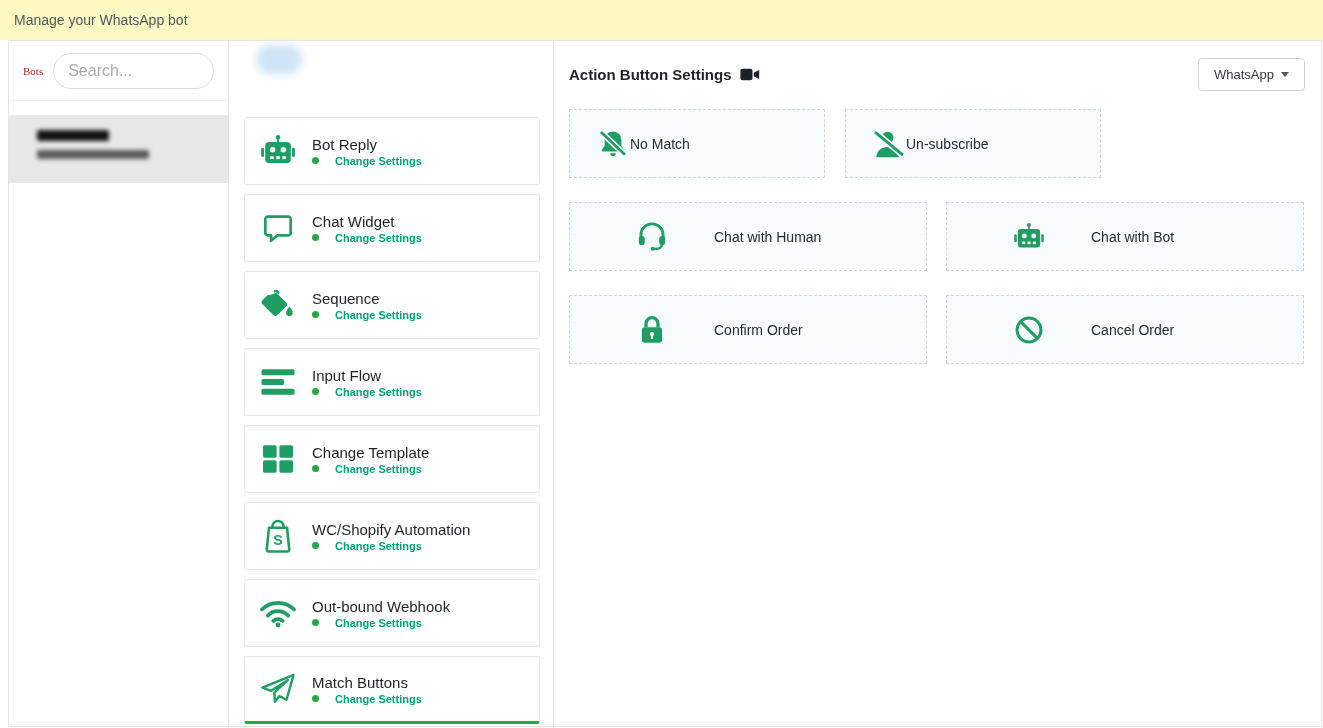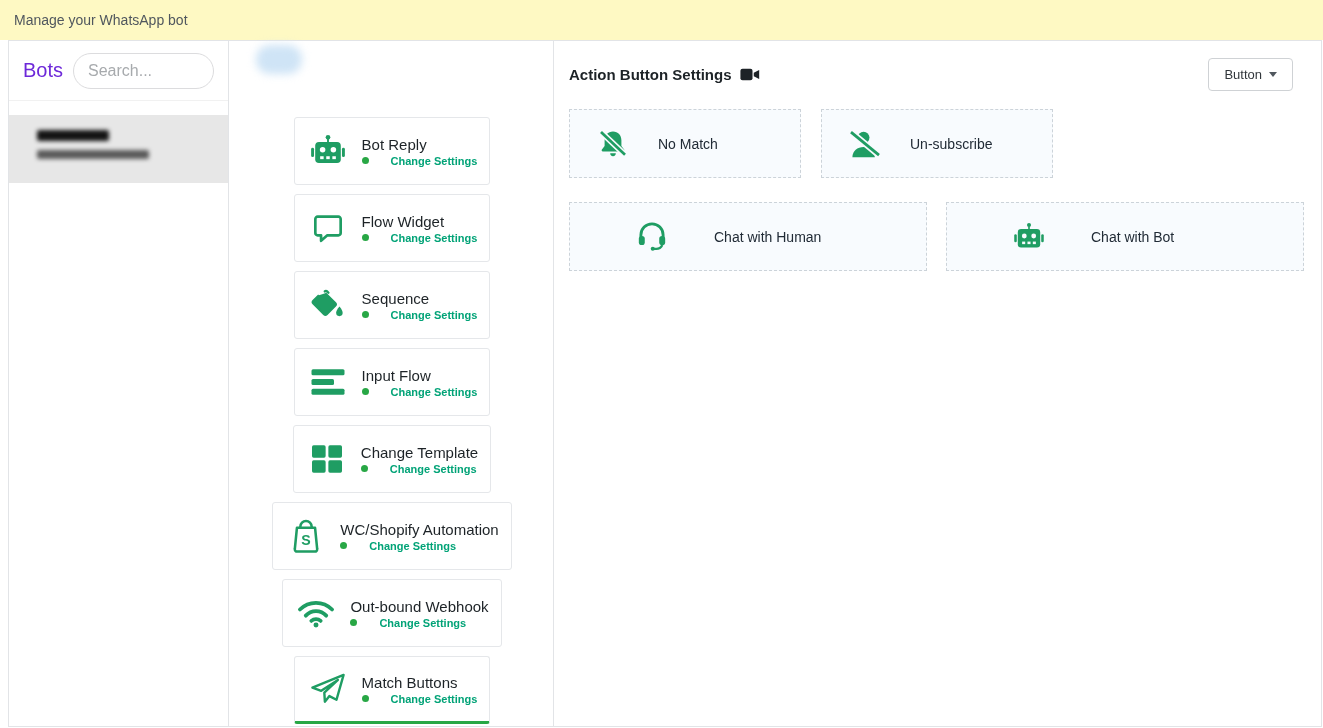--- a/index.html
+++ b/index.html
@@ -13,62 +13,62 @@
   .topbar-title { font-size:14px; color:#50575e; }
 
   
   .content { position:absolute; top:40px; left:8px; width:1314px; height:687px; background:#fff;
              border:1px solid #e2e4e7; display:flex; }
 
   
   .sidebar { width:220px; border-right:1px solid #e2e4e7; position:relative; }
   .sidebar-head { height:60px; display:flex; align-items:center; padding:0 14px; gap:10px;
                   border-bottom:1px solid #f1f1f1; }
-  .sidebar-title { font-size:20px; color:#6d28d9; }
+  .sidebar-title { font-size:11px; color:#b91c1c;font-family:Liberation Serif, serif; }
   .search-input { flex:1; min-width:0; height:36px; border:1px solid #dcdcde; border-radius:18px;
                   padding:0 14px; font-size:16px; color:#555; outline:none; background:#fff; }
   .search-input::placeholder { color:#a7aaad; }
   .bot-item { margin-top:14px; background:#e7e7e7; height:68px; padding:15px 16px 0 28px; cursor:pointer; }
   .redact-line1 { width:72px; height:11px; background:#141414; border-radius:2px; filter:blur(2px); }
   .redact-line2 { width:112px; height:9px; background:#5a5a5a; border-radius:2px; filter:blur(2px); margin-top:9px; }
 
   
   .features { width:325px; border-right:1px solid #e2e4e7; position:relative; }
   .blob { position:absolute; top:4px; left:27px; width:46px; height:29px; background:#cfe4f6;
           border-radius:14px; filter:blur(4px); }
-  .cards { position:absolute; top:76px; left:15px; width:296px; display:flex; flex-direction:column; gap:9px;align-items:center; }
+  .cards { position:absolute; top:76px; left:15px; width:296px; display:flex; flex-direction:column; gap:9px; }
   .fcard { background:#fff; border:1px solid #e5e7ea; border-radius:3px; height:68px;
            display:flex; align-items:center; padding:0 12px; gap:13px; cursor:pointer; }
   .fcard.active { border-bottom:3px solid var(--dot_green); }
   .ficon { width:42px; display:flex; justify-content:center; align-items:center; flex:none; }
   .gicon { color:var(--accent_green); }
   .ftitle { font-size:15px; color:#1d2327; }
-  .flink { display:flex; align-items:center; gap:22px; margin-top:2px; cursor:pointer; }
+  .flink { display:flex; align-items:center; gap:16px; margin-top:2px; cursor:pointer; }
   .flink-label { font-size:11px; font-weight:bold; color:var(--link_green); }
   .dot { width:7px; height:7px; border-radius:50%; background:var(--dot_green); flex:none; }
 
   
   .panel { flex:1; position:relative; }
-  .panel-head { position:absolute; top:16px; left:15px; right:28px; height:34px;
+  .panel-head { position:absolute; top:16px; left:15px; right:16px; height:34px;
                 display:flex; align-items:center; }
   .panel-title { font-size:15px; font-weight:bold; color:#1d2327; }
   .video-icon { margin-left:9px; display:flex; align-items:center; }
   .options-btn { margin-left:auto; height:33px; padding:0 15px; background:#fff; border:1px solid #cfd2d5;
                  border-radius:4px; font-size:13px; color:#32373c; display:flex; align-items:center;
                  gap:7px; cursor:pointer; }
   .caret { width:0; height:0; border-left:4px solid transparent; border-right:4px solid transparent;
            border-top:5px solid #50575e; }
 
   .arow { position:absolute; left:15px; display:flex; }
   .arow1 { top:68px;  gap:20px; }
   .arow2 { top:161px; gap:19px; }
   .arow3 { top:254px; gap:19px; }
   .acard { background:var(--action_card_bg); border:1px dashed #ccd3d9; display:flex; align-items:center;
            cursor:pointer; height:69px; }
-  .acard.small { width:232px; padding-left:26px; gap:28px; }
+  .acard.small { width:256px; padding-left:26px; }
   .acard.wide  { width:358px; padding-left:65px; gap:45px; }
   .aicon { display:flex; align-items:center; justify-content:center; width:34px; flex:none; }
   .alabel { font-size:14px; color:#212b36; }
 </style>
 </head>
 <body>
 
 <div class="page">
 
   <div class="topbar">
@@ -116,21 +116,21 @@
           </div>
         </div>
 
         <div class="fcard">
           <span class="ficon gicon">
             <svg width="34" height="32" viewBox="0 0 24 24">
               <path d="M4.2 3.5 h15.6 a1.7 1.7 0 0 1 1.7 1.7 v10.6 a1.7 1.7 0 0 1 -1.7 1.7 H11.5 L6.8 21.6 V17.5 H4.2 a1.7 1.7 0 0 1 -1.7 -1.7 V5.2 a1.7 1.7 0 0 1 1.7 -1.7 Z" fill="none" stroke="currentColor" stroke-width="2" stroke-linejoin="round"></path>
             </svg>
           </span>
           <div>
-            <div class="ftitle">Flow Widget</div>
+            <div class="ftitle">Chat Widget</div>
             <div class="flink">
               <span class="dot"></span>
               <span class="flink-label">Change Settings</span>
             </div>
           </div>
         </div>
 
         <div class="fcard">
           <span class="ficon gicon">
             <svg width="36" height="32" viewBox="0 0 26 24">
@@ -240,21 +240,21 @@
 
       <div class="panel-head">
         <span class="panel-title">Action Button Settings</span>
         <span class="video-icon">
           <svg width="20" height="15" viewBox="0 0 24 18">
             <rect x="0.5" y="2" width="14.5" height="14" rx="2.5" fill="#1d2327"></rect>
             <path d="M16.5 7 L23 3.5 v11 L16.5 11 Z" fill="#1d2327"></path>
           </svg>
         </span>
         <button class="options-btn">
-          <span>Button</span>
+          <span>WhatsApp</span>
           <span class="caret"></span>
         </button>
       </div>
 
       <div class="arow arow1">
 
         <div class="acard small">
           <span class="aicon gicon">
             <svg width="32" height="30" viewBox="0 0 24 22">
               <path d="M12 1.6 c3.8 0 6.3 2.9 6.3 6.5 v4.4 l2 2.6 a.9 .9 0 0 1 -.7 1.5 H4.4 a.9 .9 0 0 1 -.7 -1.5 l2-2.6 V8.1 C5.7 4.5 8.2 1.6 12 1.6 Z" fill="currentColor"></path>
@@ -309,17 +309,42 @@
               <rect x="6.6" y="14.6" width="2.4" height="2" fill="#f8fbfe"></rect>
               <rect x="10.8" y="14.6" width="2.4" height="2" fill="#f8fbfe"></rect>
               <rect x="15" y="14.6" width="2.4" height="2" fill="#f8fbfe"></rect>
             </svg>
           </span>
           <span class="alabel">Chat with Bot</span>
         </div>
 
       </div>
 
+      <div class="arow arow3">
+
+        <div class="acard wide">
+          <span class="aicon gicon">
+            <svg width="28" height="30" viewBox="0 0 20 22">
+              <path d="M5.6 9 V6.4 a4.4 4.4 0 0 1 8.8 0 V9" fill="none" stroke="currentColor" stroke-width="2.4"></path>
+              <rect x="2.6" y="9" width="14.8" height="11.4" rx="2" fill="currentColor"></rect>
+              <circle cx="10" cy="14" r="1.6" fill="#f8fbfe"></circle>
+              <rect x="9.3" y="14.6" width="1.4" height="3" fill="#f8fbfe"></rect>
+            </svg>
+          </span>
+          <span class="alabel">Confirm Order</span>
+        </div>
+
+        <div class="acard wide">
+          <span class="aicon gicon">
+            <svg width="30" height="30" viewBox="0 0 24 24">
+              <circle cx="12" cy="12" r="9.6" fill="none" stroke="currentColor" stroke-width="2.4"></circle>
+              <line x1="5.3" y1="5.3" x2="18.7" y2="18.7" stroke="currentColor" stroke-width="2.4"></line>
+            </svg>
+          </span>
+          <span class="alabel">Cancel Order</span>
+        </div>
+
+      </div>
 
     </div>
 
   </div>
 </div>
 
 </body></html>

